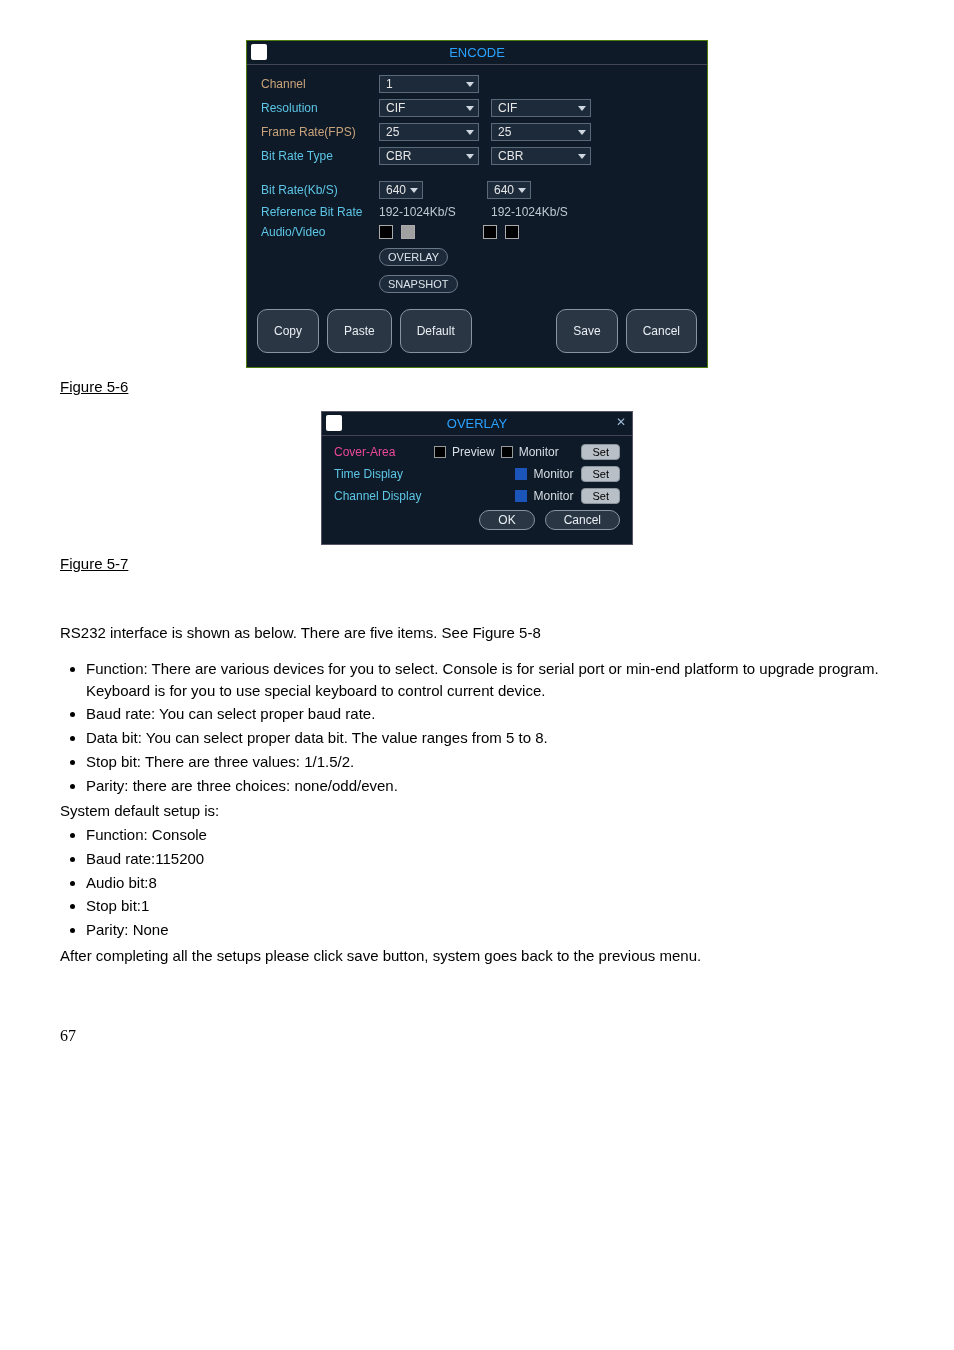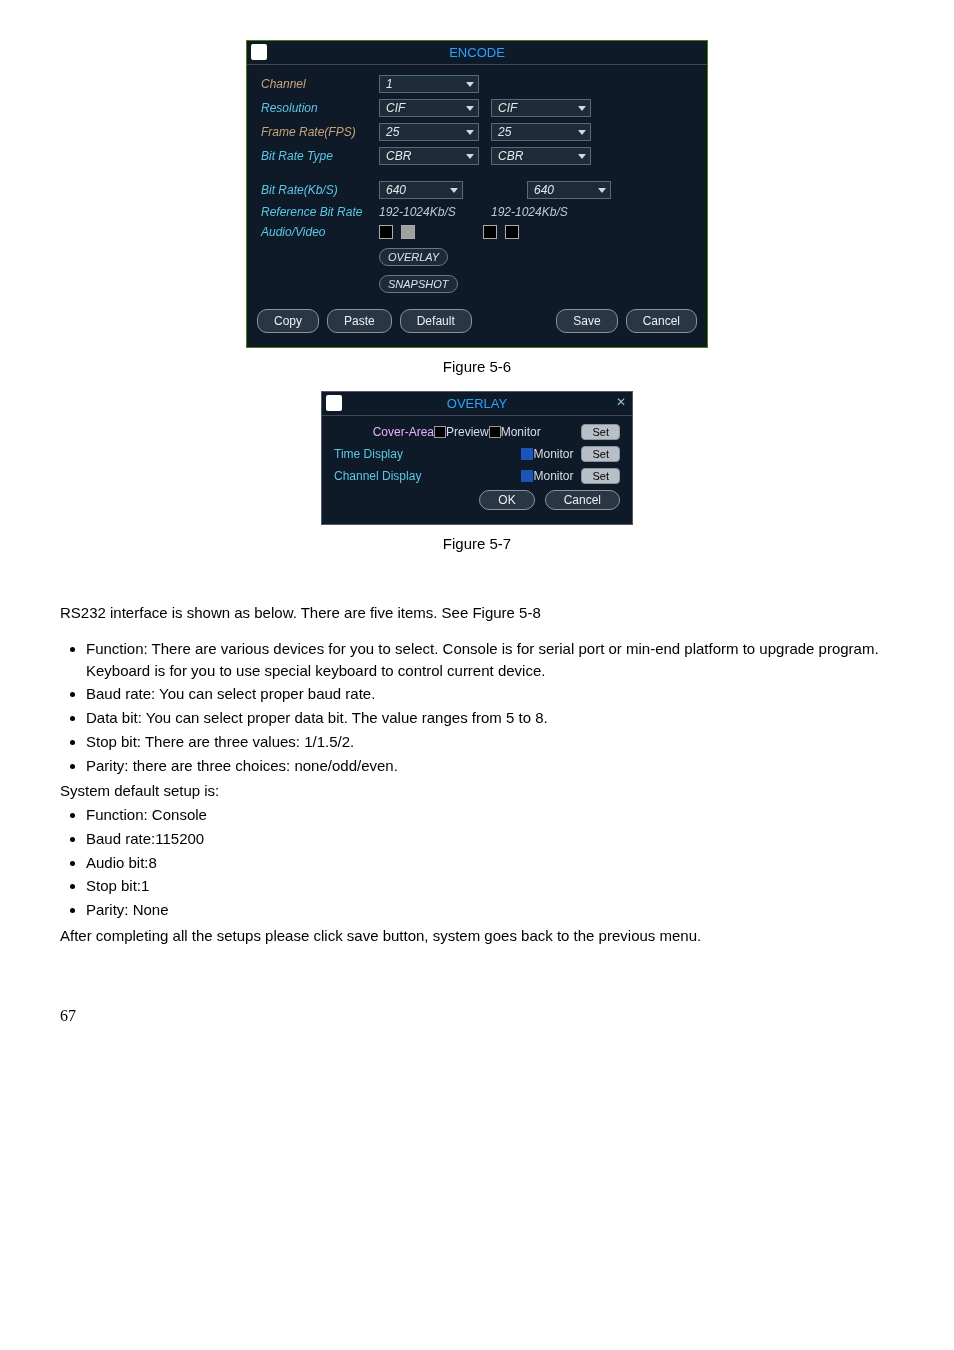--- a/index.html
+++ b/index.html
@@ -31,21 +31,20 @@
   }
   .encode-title .title-icon {
     position: absolute;
     left: 4px; top: 3px;
     width: 16px; height: 16px;
     background: #fff;
     border-radius: 2px;
   }
   .encode-body {
     padding: 10px 14px 4px 14px;
-    font-style: italic;
   }
   .erow {
     display: flex;
     align-items: center;
     margin-bottom: 6px;
     font-size: 12px;
   }
   .erow .lbl {
     width: 118px;
     color: #c8a37a;
@@ -59,21 +58,21 @@
     background: #1c2a3a;
     border: 1px solid #5a6978;
     color: #e7e7e7;
     padding: 1px 4px 1px 6px;
     height: 18px;
     margin-right: 12px;
     font-size: 12px;
     box-sizing: border-box;
   }
   .dd.w100 { width: 100px; }
-  .dd.w60  { width: 84px; }
+  .dd.w60  { width: 44px; }
   .dd .caret {
     width: 0; height: 0;
     border-left: 4px solid transparent;
     border-right: 4px solid transparent;
     border-top: 5px solid #cfd8e0;
     margin-left: 4px;
   }
   .ref {
     color: #bfc9d2;
     font-size: 12px;
@@ -107,28 +106,29 @@
     justify-content: center;
     gap: 8px;
     padding: 6px 10px 0 10px;
   }
   .encode-footer .fbtn {
     border: 1px solid #8a949e;
     border-radius: 10px;
     background: #2a3644;
     color: #e9eef3;
     font-size: 12px;
-    padding: 4px 16px;
+    padding: 14px 16px;
   }
   .encode-footer .gap { flex: 1; }
 
   .caption {
-    text-align: center;
+    text-align: left;
     font-size: 15px;
     margin: 10px 0 16px 0;
+    text-decoration: underline;
   }
 
   
   .overlay-window {
     width: 310px;
     margin: 0 auto;
     background: #0e1a28;
     border: 1px solid #556;
     padding-bottom: 10px;
   }
@@ -150,22 +150,22 @@
     color: #9db9d2; font-size: 12px;
   }
   .overlay-body { padding: 8px 12px 4px 12px; }
   .orow {
     display: flex;
     align-items: center;
     font-size: 12px;
     margin-bottom: 6px;
   }
   .orow .olbl  { width: 100px; color: #5dc6e6; }
-  .orow .olblo { width: 100px; color: #f0abfc; text-align: right; }
-  .orow .mid   { flex: 1; display: flex; align-items: center; }
+  .orow .olblo { width: 100px; color: #ec4899; }
+  .orow .mid   { flex: 1; display: flex; align-items: center; gap: 6px; }
   .orow .setbtn {
     border: 1px solid #8a949e;
     border-radius: 4px;
     background: #b9bfc6;
     color: #000;
     font-size: 11px;
     padding: 1px 10px;
   }
   .ocheck {
     display:inline-block; width:12px; height:12px;

